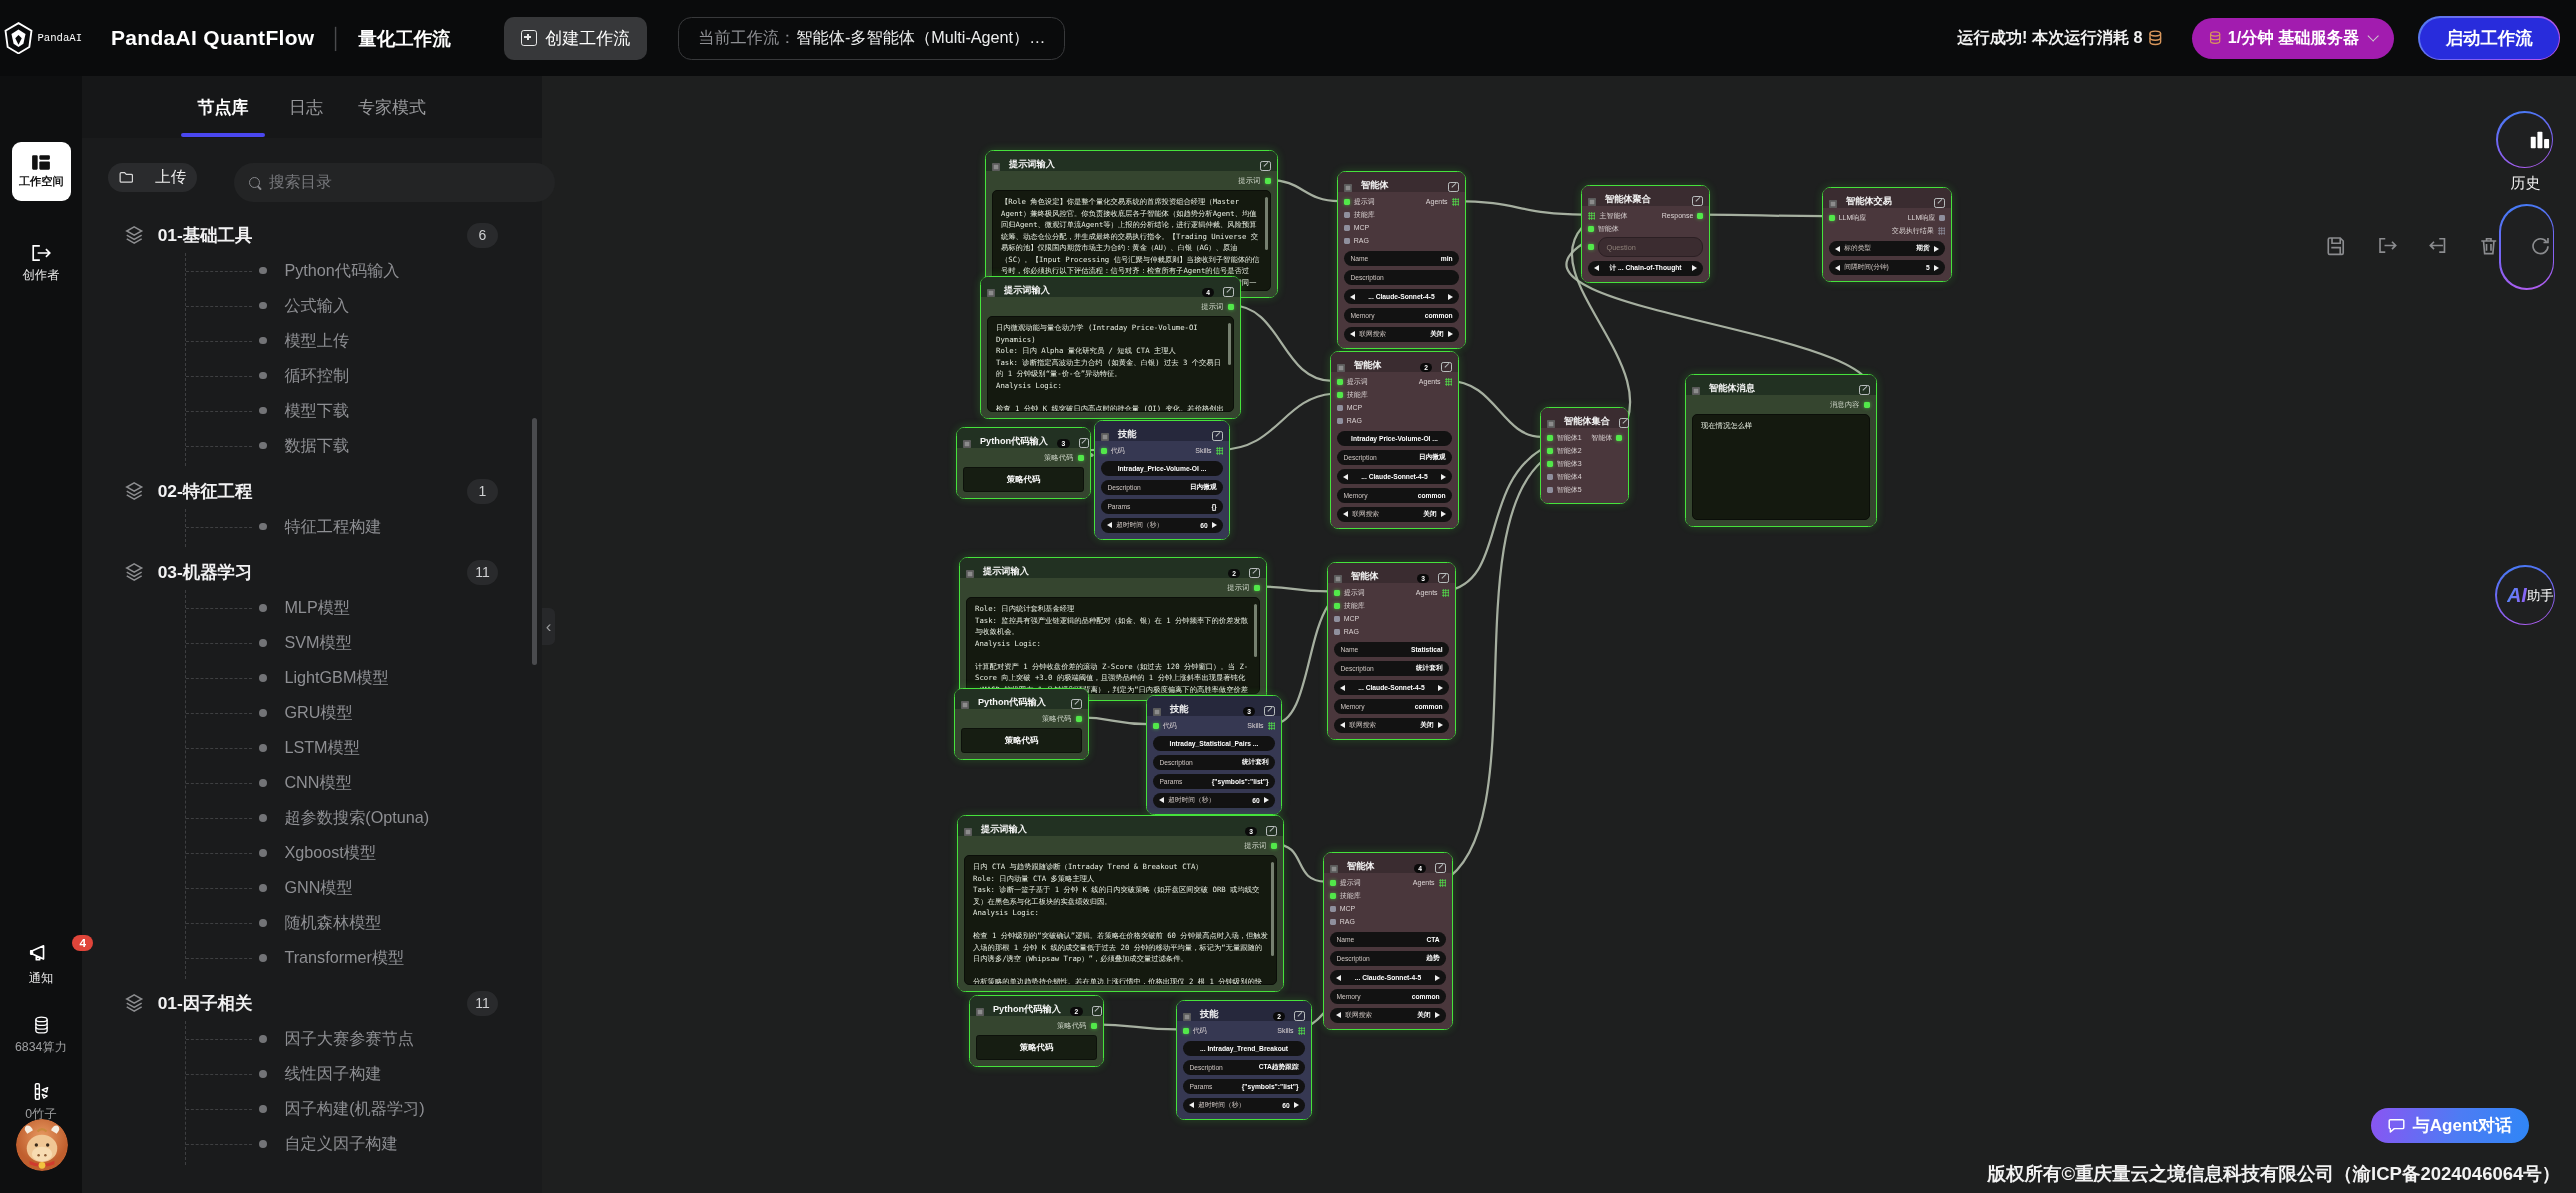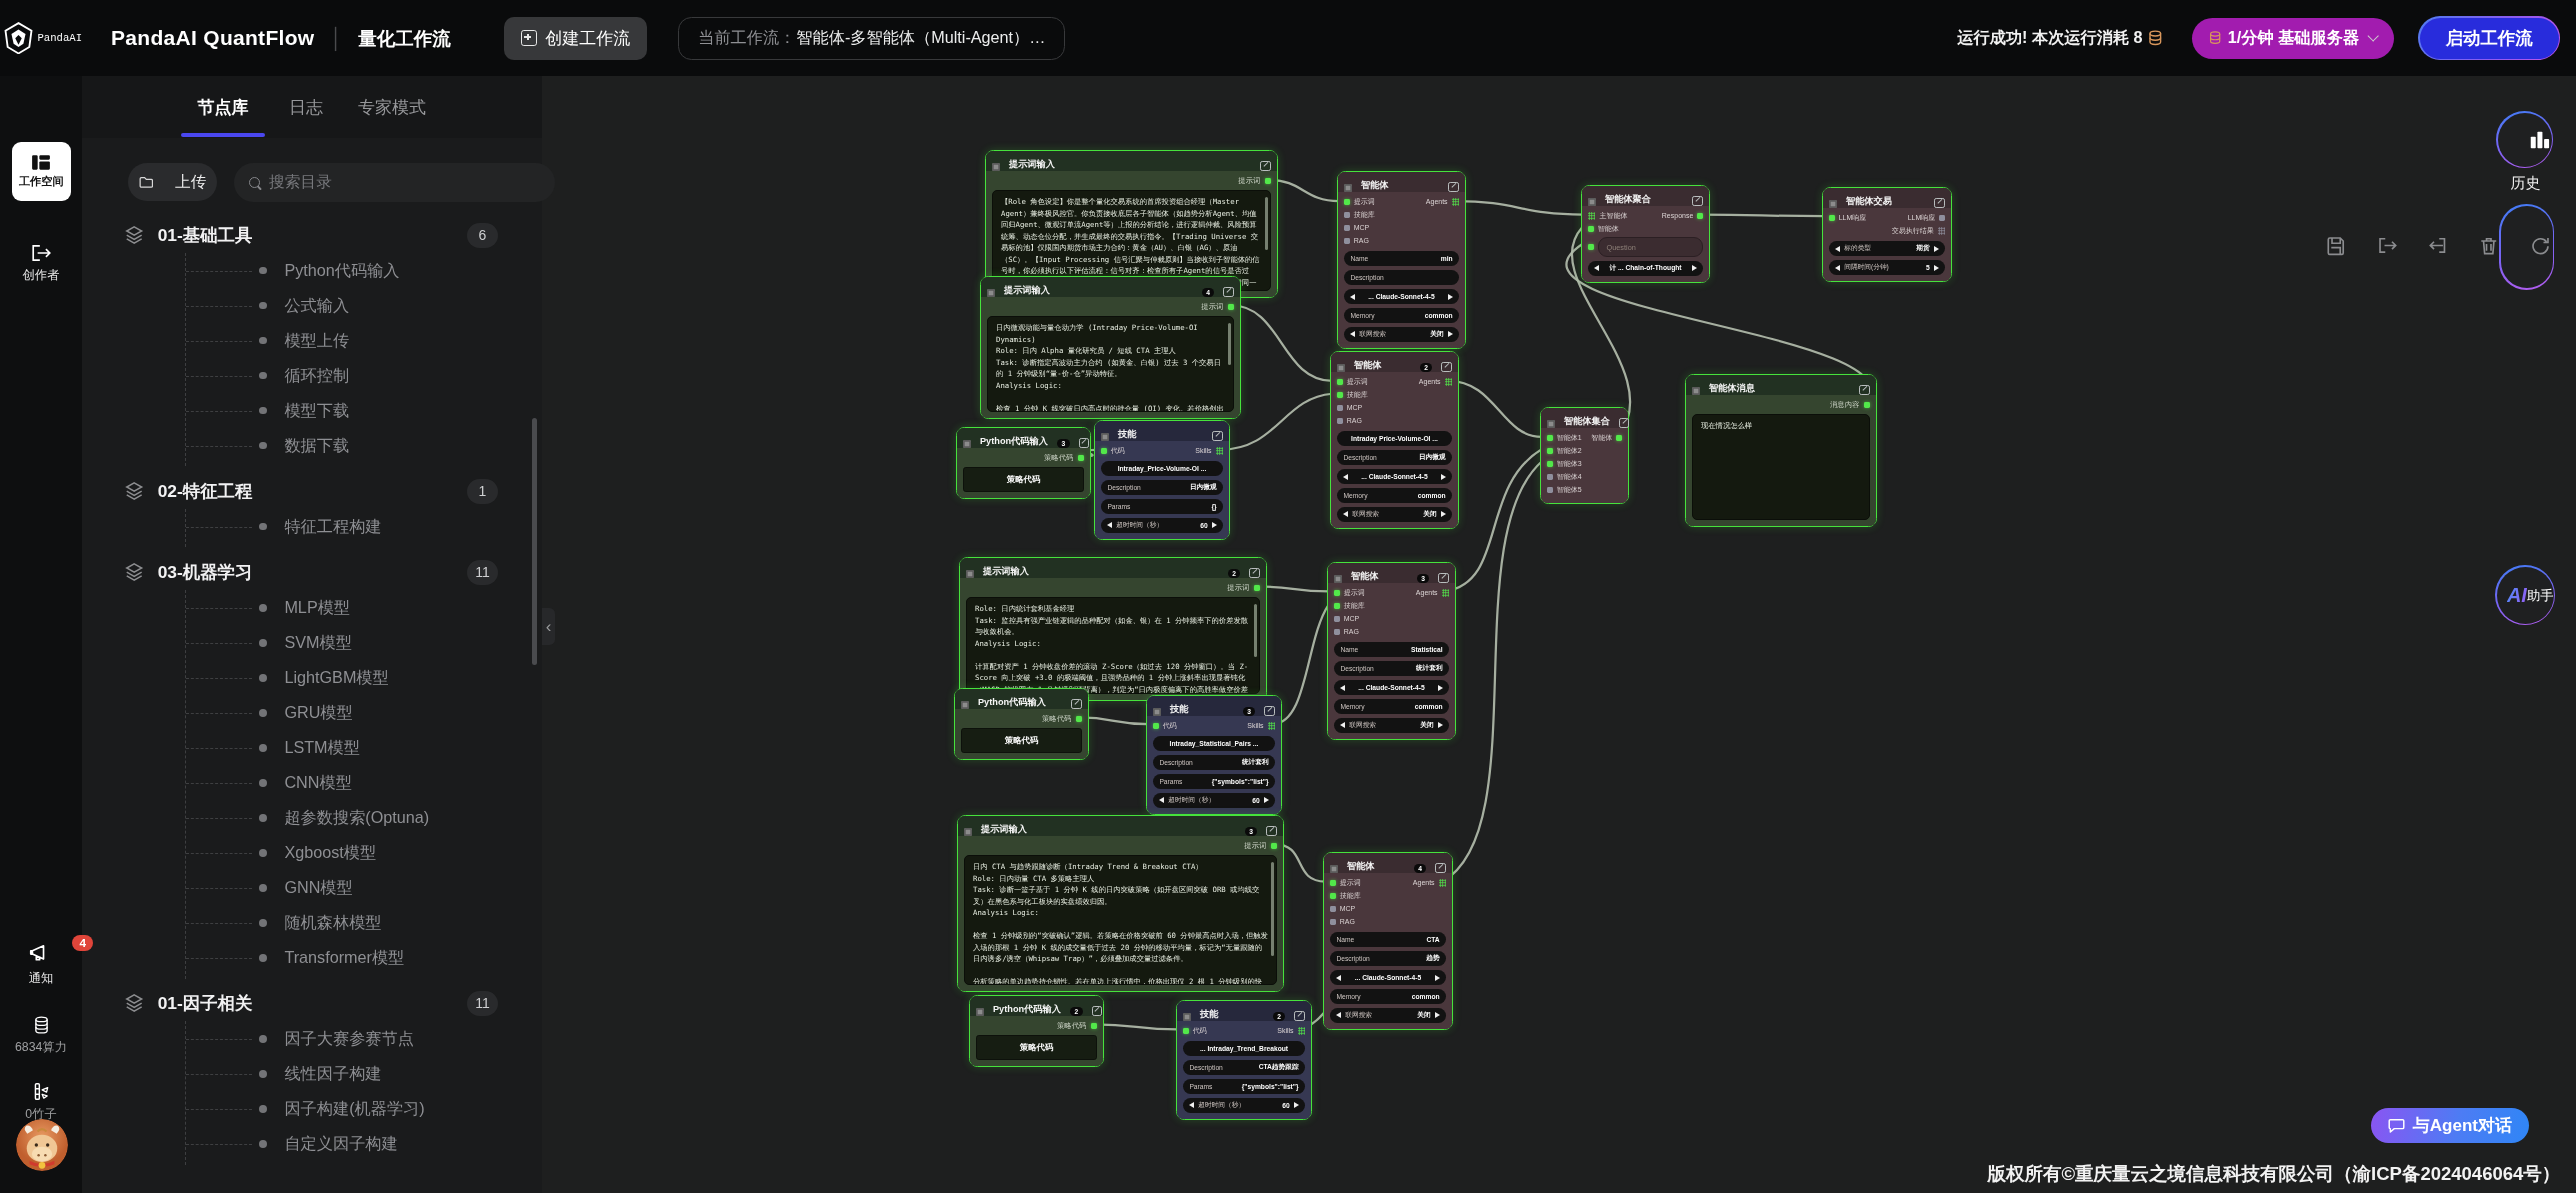--- a/index.html
+++ b/index.html
@@ -35,21 +35,21 @@
   .rail-item .lbl{font-size:12.3px;color:#e9e9e9}
   .rail-item .lbl.dim{color:#9fa0a2}
   .nbadge-red{position:absolute;left:43px;top:-7.8px;background:#e0453a;border-radius:560px;padding:1.1px 7.3px;font-size:11.8px;font-weight:bold;color:#fff}
   .avatar{position:absolute;left:15.7px;width:52px;height:52px;border-radius:50%;overflow:hidden;cursor:pointer}
   
   .panel{position:absolute;left:82px;top:76px;bottom:0;width:460px;background:#1a1b1c;z-index:30}
   .tabs{position:relative;height:62px;background:#161718}
   .tab{position:absolute;top:20px;font-size:17px;color:#97989b;cursor:pointer;transform:translateX(-50%)}
   .tab.active{color:#fff;font-weight:bold}
   .tab-underline{position:absolute;left:99px;top:57px;width:84px;height:3.9px;border-radius:2.2px;background:#4a47f0}
-  .upload-pill{position:absolute;left:46px;top:87px;width:89px;height:38px;border-radius:20px;background:#2a2b2d;display:flex;align-items:center;justify-content:center;gap:22px;font-size:15.7px;color:#ededed;cursor:pointer}
+  .upload-pill{position:absolute;left:26px;top:87px;width:89px;height:29px;border-radius:20px;background:#2a2b2d;display:flex;align-items:center;justify-content:center;gap:22px;font-size:15.7px;color:#ededed;cursor:pointer}
   .search-pill{position:absolute;left:152px;top:87px;width:292px;height:39px;border-radius:20px;background:#232425;display:flex;align-items:center;padding:0 14.6px;gap:9px;font-size:15.7px;color:#77787c;cursor:text}
   .mag{width:9.5px;height:9.5px;border:1.7px solid #85868a;border-radius:50%;position:relative;flex:none}
   .mag::after{content:"";position:absolute;width:5px;height:1.7px;background:#85868a;left:7.8px;top:9.5px;transform:rotate(45deg);border-radius:1.1px}
   .tree{position:absolute;left:0;top:141px;bottom:0;right:0;overflow:hidden;padding-left:41px}
   .cat{height:36px;display:flex;align-items:center;gap:12.3px;margin-top:6.7px;cursor:pointer;position:relative}
   .cat:first-child{margin-top:0}
   .cat .cname{font-size:17.4px;font-weight:bold;color:#f2f2f3}
   .cat .ccount{position:absolute;right:44px;min-width:31px;height:25px;background:#292a2c;border-radius:13px;display:flex;align-items:center;justify-content:center;font-size:14px;color:#cfd0d2}
   .kids{margin-left:62px;border-left:1.1px dashed #3e3f41;padding-bottom:3.4px}
   .kid{height:35px;display:flex;align-items:center;cursor:pointer;position:relative;padding-left:76px}

